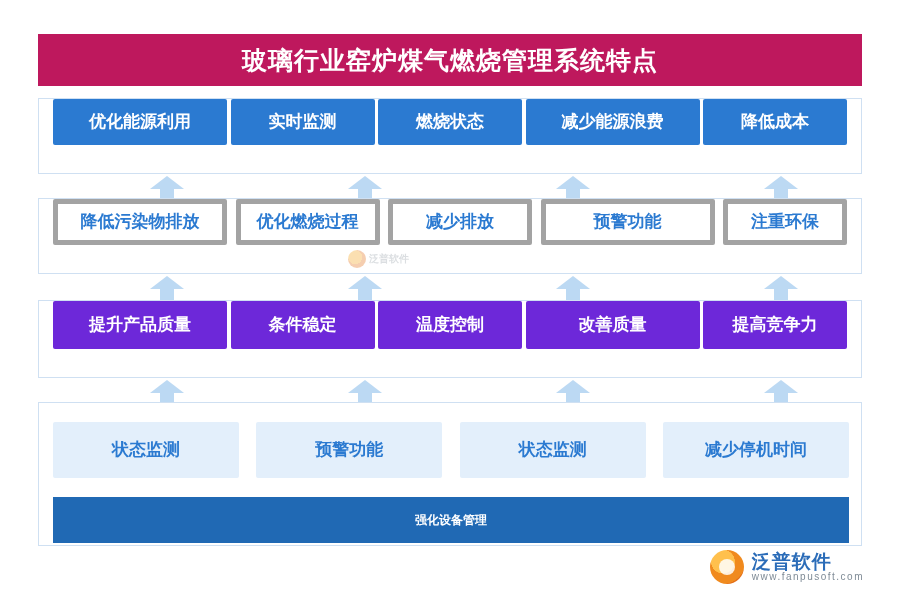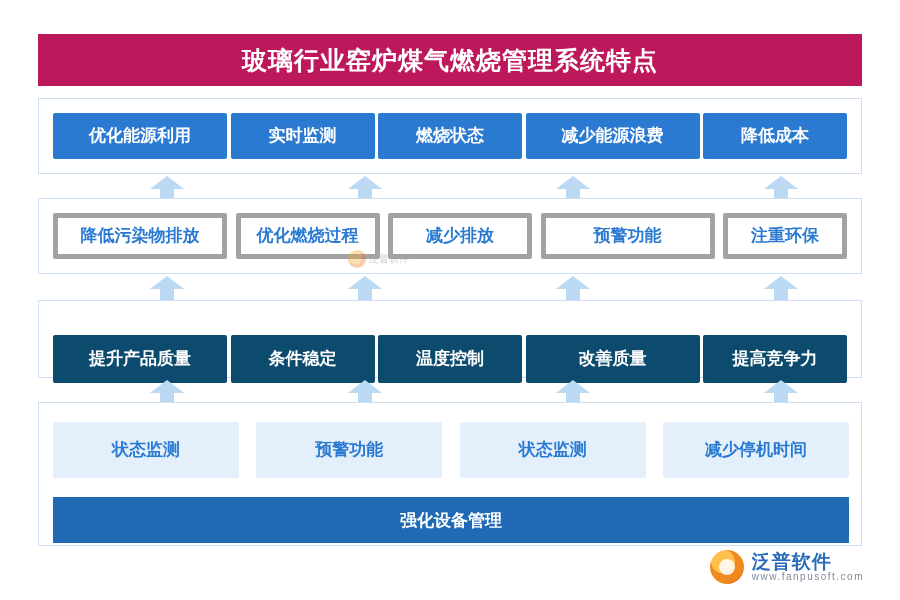--- a/index.html
+++ b/index.html
@@ -44,21 +44,21 @@
   .group {
     position: absolute;
     box-sizing: border-box;
     border: 1px solid #cfe0f2;
     background: #ffffff;
   }
   .group-inner {
     position: absolute;
     left: 0; top: 0; right: 0; bottom: 0;
     display: flex;
-    align-items: center;
+    align-items: flex-start;
     justify-content: space-between;
     padding: 0 14px;
     box-sizing: border-box;
   }
 
   .card {
     box-sizing: border-box;
     display: flex;
     align-items: center;
     justify-content: center;
@@ -100,25 +100,24 @@
 
   
   .row3 {
     left: 38px;
     top: 300px;
     width: 824px;
     height: 78px;
   }
   .row3 .card {
     height: 48px;
-    background: #0c4a6e;
+    background: #6d28d9;
     color: #ffffff;
     font-size: 17px;
     border-radius: 2px;
-    margin-top: 40px;
   }
 
   
   .row4 {
     left: 38px;
     top: 402px;
     width: 824px;
     height: 144px;
   }
   .row4-cards {
@@ -144,21 +143,21 @@
     position: absolute;
     left: 14px;
     top: 94px;
     width: 796px;
     height: 46px;
     background: #2069b4;
     display: flex;
     align-items: center;
     justify-content: center;
     color: #ffffff;
-    font-size: 17px;
+    font-size: 12px;
     font-weight: bold;
   }
 
   
   .arrow {
     position: absolute;
     width: 34px;
     height: 26px;
   }
   .arrow .stem {

